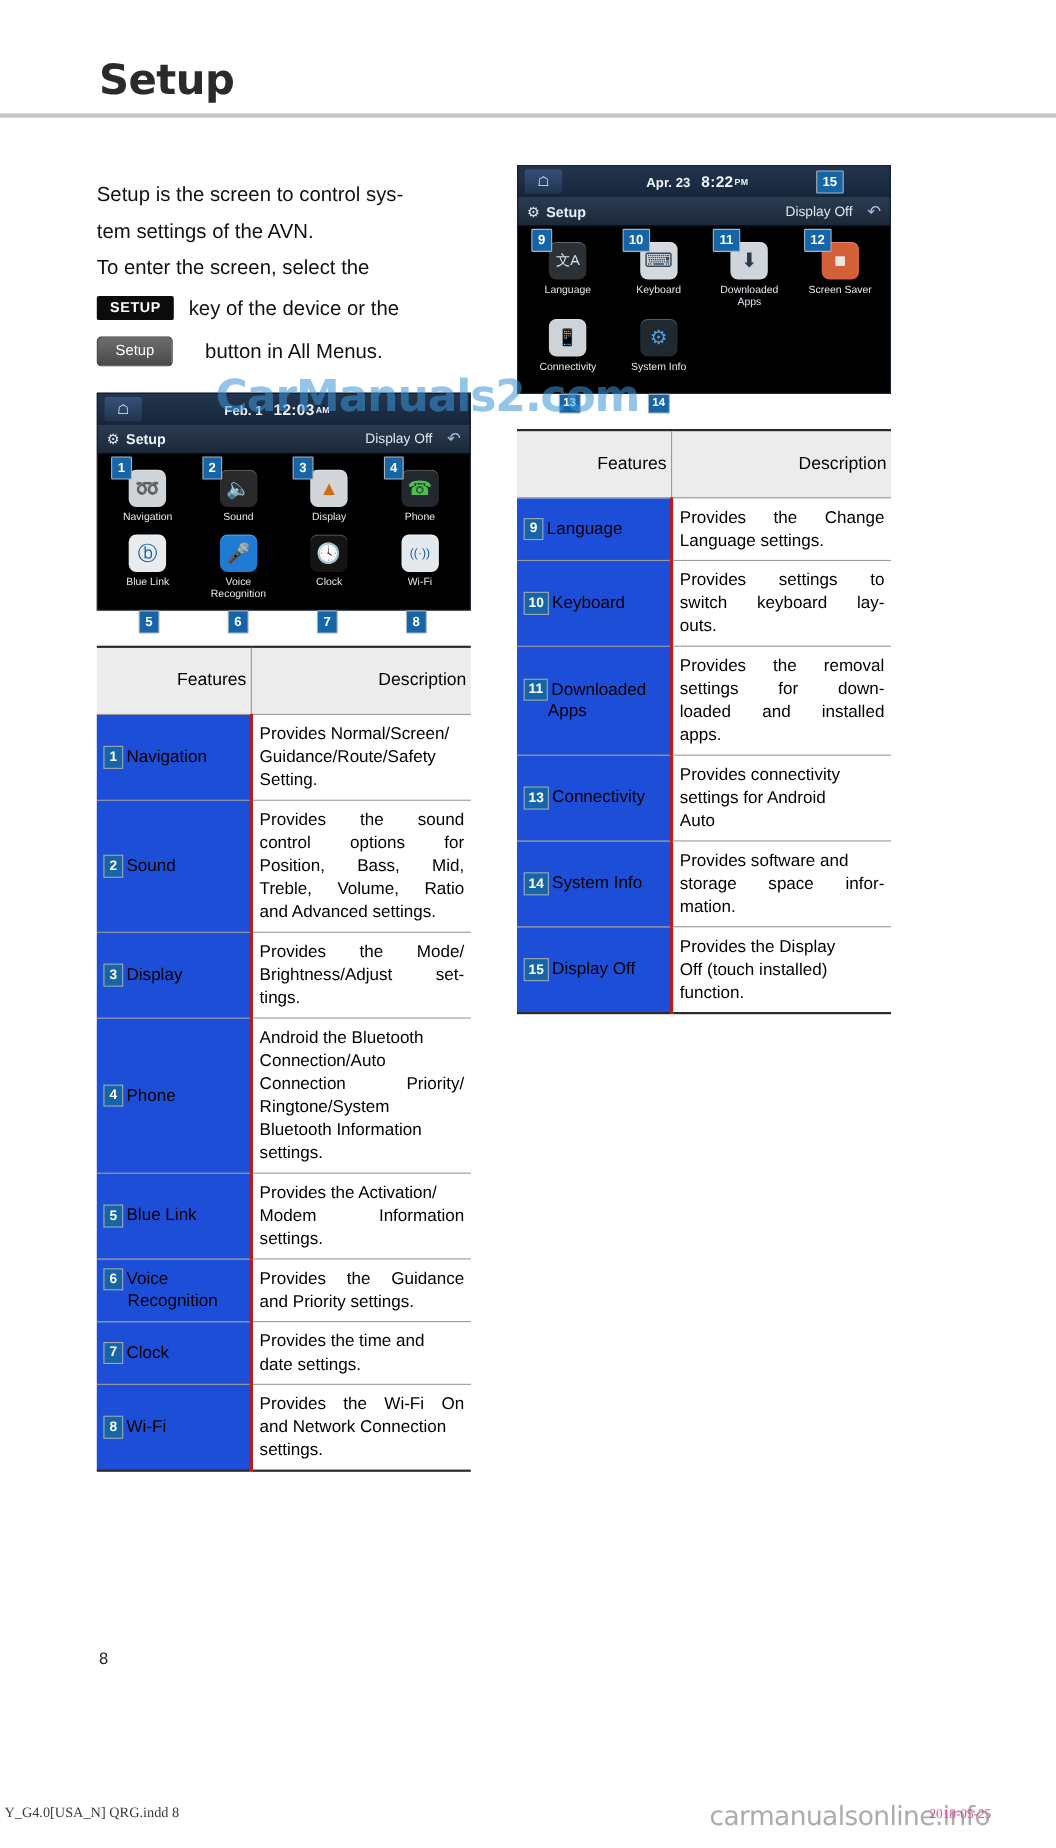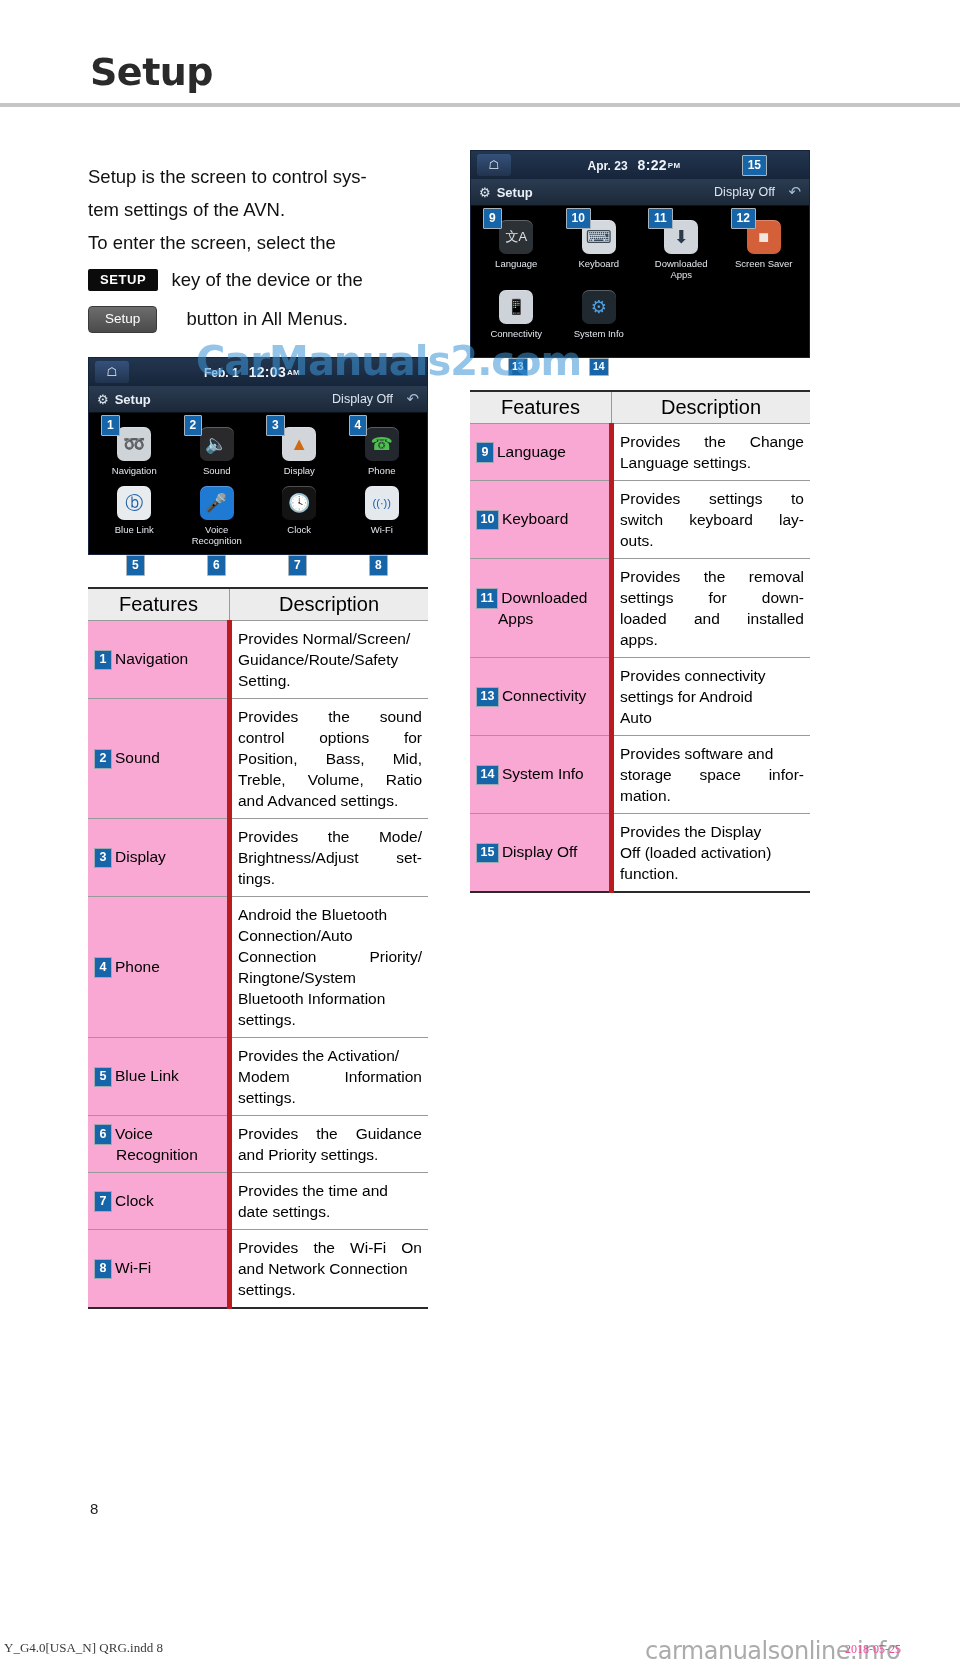--- a/index.html
+++ b/index.html
@@ -184,36 +184,36 @@
   
   table.ft {
     width: 340px;
     border-collapse: collapse;
     font-size: 15.5px;
     margin-top: 10px;
   }
   table.ft thead th {
     background: #ececec;
     font-weight: 400;
-    font-size: 20px;
-    padding: 4px 4px;
+    font-size: 16px;
+    padding: 21px 4px;
     border-top: 2.5px solid #2a2a2a;
     border-bottom: 1px solid #9a9a9a;
-    text-align: center;
+    text-align: right;
   }
   table.ft thead th.c1 { width: 127px; border-right: 1px solid #9a9a9a; }
   table.ft tbody td {
     border-bottom: 1px solid #9a9a9a;
     padding: 7px 6px;
     vertical-align: middle;
   }
   table.ft tbody td.c1 {
     width: 127px;
-    background: #f9a8d4;
-    border-right: 5px solid #b91c1c;
+    background: #1d4ed8;
+    border-right: 3px solid #b91c1c;
     font-size: 15.5px;
     line-height: 20px;
   }
   table.ft tbody td.c2 {
     font-size: 15.5px;
     line-height: 21px;
     text-align: justify;
     text-align-last: left;
   }
   table.ft tbody tr:last-child td { border-bottom: 2.5px solid #2a2a2a; }
@@ -623,21 +623,21 @@
               <span>space</span>
               <span>infor-</span>
             </div>
             <div>mation.</div>
           </td>
         </tr>
         <tr>
           <td class="c1"><span class="num">15</span><span>Display Off</span></td>
           <td class="c2">
             <div>Provides the Display</div>
-            <div>Off (loaded activation)</div>
+            <div>Off (touch installed)</div>
             <div>function.</div>
           </td>
         </tr>
       </tbody>
   </table>
 
 </div>
 
 <div class="wm-main">CarManuals2.com</div>
 <div class="page-number">8</div>

